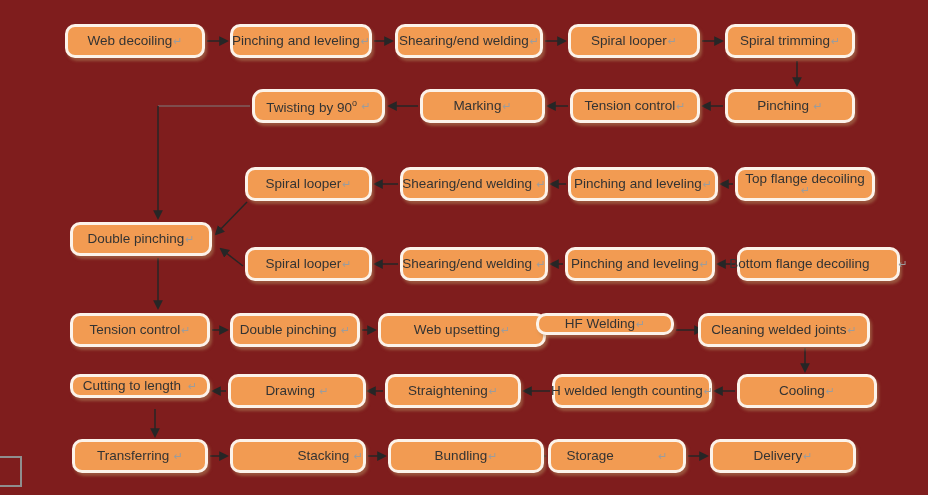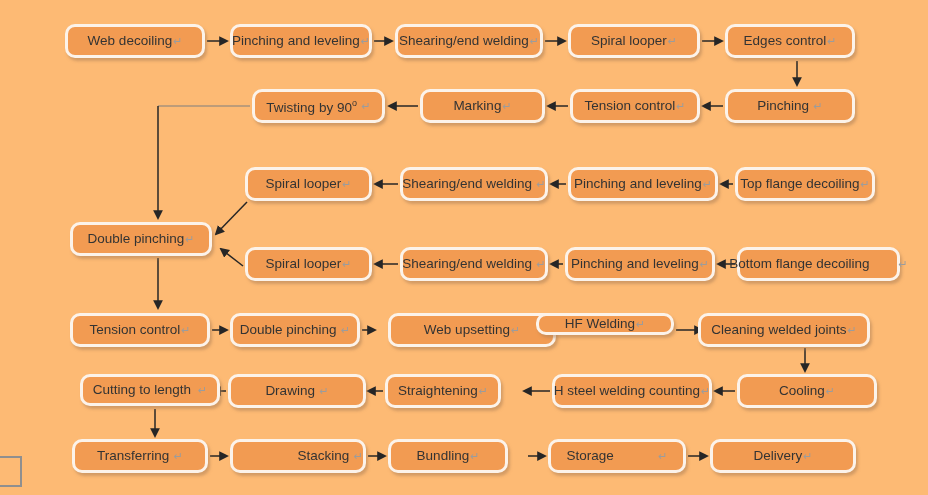--- a/index.html
+++ b/index.html
@@ -1,17 +1,17 @@
 <!DOCTYPE html>
 <html style="--node-fill: #F29B52; --node-border: #FCF3EA; --node-shadow: rgba(177,129,87,0.55); --text-color: #333333; --mark-color: #9C9C9C;"><head>
 <meta charset="utf-8">
 <style>
   html,body{margin:0;padding:0;background:#ffffff;}
   .canvas{
-    position:relative;width:928px;height:495px;background:#fdba74;overflow:hidden;
+    position:relative;width:928px;height:495px;background:#7f1d1d;overflow:hidden;
     font-family:"Liberation Sans","DejaVu Sans",sans-serif;
   }
   #connector-layer{position:absolute;left:0;top:0;width:928px;height:495px;}
   .node{
     position:absolute;display:flex;align-items:center;justify-content:center;
     background:var(--node-fill,#F29B52);
     border:3px solid var(--node-border,#FCF3EA);
     border-radius:10px;
     box-shadow:2px 3px 3px var(--node-shadow,rgba(177,129,87,0.55));
     box-sizing:border-box;
@@ -85,24 +85,24 @@
       </div>
       <div class="node" style="left: 395px; top: 24px; width: 148px; height: 34px;">
         <span class="lbl">Shearing/end welding</span>
         <span class="mark">↵</span>
       </div>
       <div class="node" style="left: 568px; top: 24px; width: 132px; height: 34px;">
         <span class="lbl">Spiral looper</span>
         <span class="mark">↵</span>
       </div>
       <div class="node" style="left: 725px; top: 24px; width: 130px; height: 34px;">
-        <span class="lbl">Edges control</span>
-        <span class="mark">↵</span>
-      </div>
-      <div class="node" style="left: 252px; top: 89px; width: 133px; height: 34px;">
+        <span class="lbl">Spiral trimming</span>
+        <span class="mark">↵</span>
+      </div>
+      <div class="node" style="left: 252px; top: 89px; width: 133px; height: 34px; border-radius: 11px;">
         <span class="lbl">Twisting by 90<sup>o</sup></span>
         <span class="mark"> ↵</span>
       </div>
       <div class="node" style="left: 420px; top: 89px; width: 125px; height: 34px;">
         <span class="lbl">Marking</span>
         <span class="mark">↵</span>
       </div>
       <div class="node" style="left: 570px; top: 89px; width: 130px; height: 34px;">
         <span class="lbl">Tension control</span>
         <span class="mark">↵</span>
@@ -116,21 +116,21 @@
         <span class="mark">↵</span>
       </div>
       <div class="node" style="left: 400px; top: 167px; width: 148px; height: 34px;">
         <span class="lbl">Shearing/end welding</span>
         <span class="mark"> ↵</span>
       </div>
       <div class="node" style="left: 568px; top: 167px; width: 150px; height: 34px;">
         <span class="lbl">Pinching and leveling</span>
         <span class="mark">↵</span>
       </div>
-      <div class="node" style="left: 735px; top: 167px; width: 140px; height: 34px;">
+      <div class="node" style="left: 735px; top: 167px; width: 140px; height: 34px; flex-direction: column;">
         <span class="lbl">Top flange decoiling</span>
         <span class="mark">↵</span>
       </div>
       <div class="node" style="left: 70px; top: 222px; width: 142px; height: 34px;">
         <span class="lbl">Double pinching</span>
         <span class="mark">↵</span>
       </div>
       <div class="node" style="left: 245px; top: 247px; width: 127px; height: 34px;">
         <span class="lbl">Spiral looper</span>
         <span class="mark">↵</span>
@@ -148,61 +148,61 @@
         <span class="mark">↵</span>
       </div>
       <div class="node" style="left: 70px; top: 313px; width: 140px; height: 34px;">
         <span class="lbl">Tension control</span>
         <span class="mark">↵</span>
       </div>
       <div class="node" style="left: 230px; top: 313px; width: 130px; height: 34px;">
         <span class="lbl">Double pinching</span>
         <span class="mark"> ↵</span>
       </div>
-      <div class="node" style="left: 378px; top: 313px; width: 168px; height: 34px; margin-left: 10px;">
+      <div class="node" style="left: 378px; top: 313px; width: 168px; height: 34px;">
         <span class="lbl">Web upsetting</span>
         <span class="mark">↵</span>
       </div>
       <div class="node" style="left: 536px; top: 313px; width: 138px; height: 22px;">
         <span class="lbl">HF Welding</span>
         <span class="mark">↵</span>
       </div>
       <div class="node" style="left: 698px; top: 313px; width: 172px; height: 34px;">
         <span class="lbl">Cleaning welded joints</span>
         <span class="mark">↵</span>
       </div>
-      <div class="node" style="left: 80px; top: 374px; width: 140px; height: 32px; gap: 6px;">
+      <div class="node" style="left: 70px; top: 374px; width: 140px; height: 24px; gap: 6px;">
         <span class="lbl">Cutting to length</span>
         <span class="mark">↵</span>
       </div>
       <div class="node" style="left: 228px; top: 374px; width: 138px; height: 34px;">
         <span class="lbl">Drawing</span>
         <span class="mark"> ↵</span>
       </div>
-      <div class="node" style="left: 385px; top: 374px; width: 116px; height: 34px;">
+      <div class="node" style="left: 385px; top: 374px; width: 136px; height: 34px;">
         <span class="lbl">Straightening</span>
         <span class="mark">↵</span>
       </div>
       <div class="node" style="left: 552px; top: 374px; width: 160px; height: 34px;">
-        <span class="lbl">H steel welding counting</span>
+        <span class="lbl">H welded length counting</span>
         <span class="mark">↵</span>
       </div>
       <div class="node" style="left: 737px; top: 374px; width: 140px; height: 34px;">
         <span class="lbl">Cooling</span>
         <span class="mark">↵</span>
       </div>
       <div class="node" style="left: 72px; top: 439px; width: 136px; height: 34px;">
         <span class="lbl">Transferring</span>
         <span class="mark"> ↵</span>
       </div>
       <div class="node" style="left: 230px; top: 439px; width: 136px; height: 34px; justify-content: flex-end;">
         <span class="lbl">Stacking</span>
         <span class="mark"> ↵</span>
       </div>
-      <div class="node" style="left: 388px; top: 439px; width: 120px; height: 34px;">
+      <div class="node" style="left: 388px; top: 439px; width: 156px; height: 34px;">
         <span class="lbl">Bundling</span>
         <span class="mark">↵</span>
       </div>
       <div class="node" style="left: 548px; top: 439px; width: 138px; height: 34px; gap: 40px;">
         <span class="lbl">Storage</span>
         <span class="mark"> ↵</span>
       </div>
       <div class="node" style="left: 710px; top: 439px; width: 146px; height: 34px;">
         <span class="lbl">Delivery</span>
         <span class="mark">↵</span>

